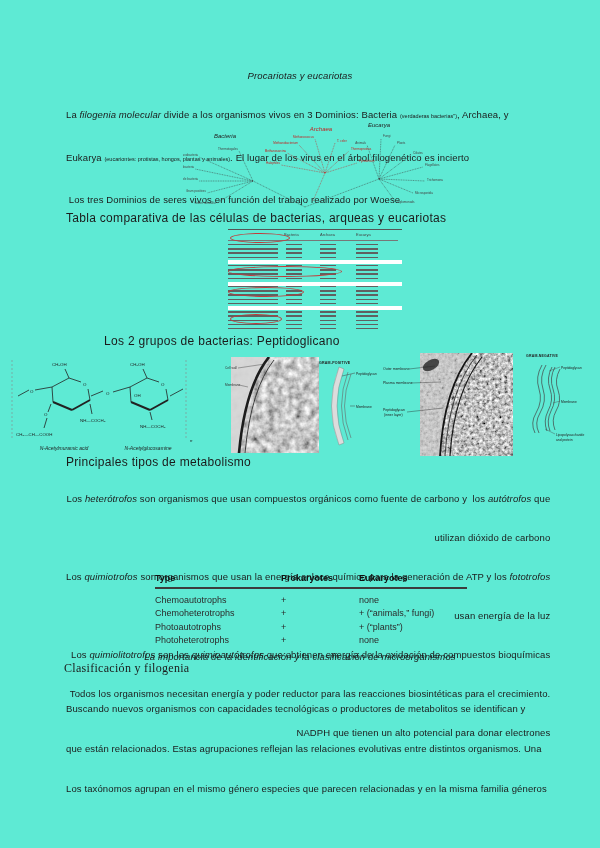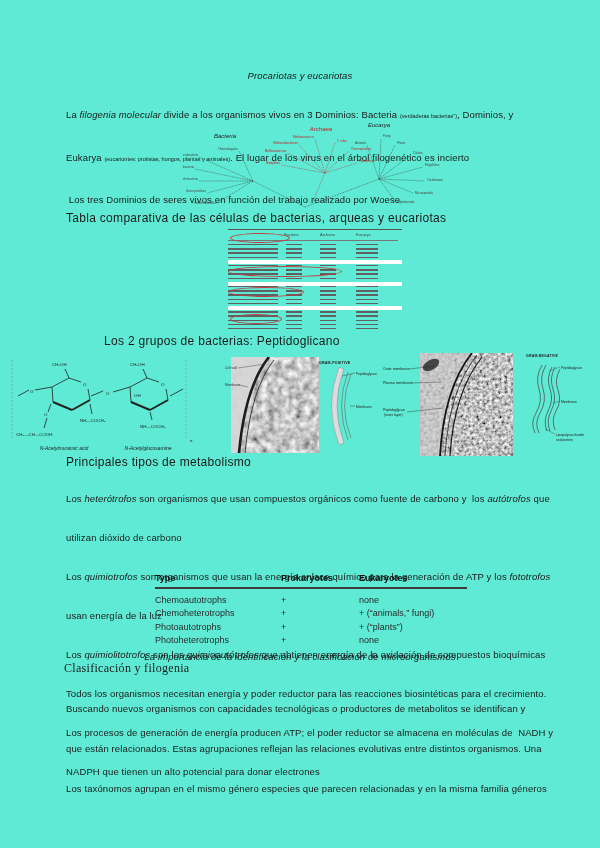--- a/index.html
+++ b/index.html
@@ -50,21 +50,21 @@
           <feFuncB type="linear" slope="1.9" intercept="-0.42"></feFuncB>
           <feFuncA type="linear" slope="0" intercept="1"></feFuncA>
         </feComponentTransfer>
       </filter>
     </defs>
   </svg>
 
   <div class="t i center" style="top:69px;">Procariotas y eucariotas</div>
 
   <div class="t" style="left:66px;top:81px;">
-    <div><span>La </span><span class="i">filogenia molecular</span><span> divide a los organismos vivos en 3 Dominios: Bacteria </span><span class="sm">(verdaderas bacterias")</span><span>, Dominios, y</span></div>
+    <div><span>La </span><span class="i">filogenia molecular</span><span> divide a los organismos vivos en 3 Dominios: Bacteria </span><span class="sm">(verdaderas bacterias")</span><span>, Archaea, y</span></div>
     <div><span>Eukarya </span><span class="sm">(eucariontes: protistas, hongos, plantas y animales)</span><span>. El lugar de los virus en el árbol filogenético es incierto</span></div>
     <div><span> Los tres Dominios de seres vivos en función del trabajo realizado por Woese</span></div>
   </div>
 
   <svg style="left:183px;top:121px;" width="260" height="94" viewBox="0 0 260 94">
     <g stroke="#3a3a3a" stroke-width="0.5" stroke-dasharray="1 .7" fill="none">
       <path d="M122,86 L70,60"></path>
         <path d="M122,86 L196,58"></path>
       <path d="M70,60 L16,36"></path>
         <path d="M70,60 L12,48"></path>
@@ -261,28 +261,27 @@
     </g>
     <g font-size="3.3" fill="#222">
       <text x="49" y="17.5">Peptidoglycan</text>
       <text x="49" y="51.5">Membrane</text>
       <text x="44" y="84.5">Lipopolysaccharide</text>
       <text x="44" y="89.5">and protein</text>
     </g>
   </svg>
 
   <div class="t h" style="left:66px;top:456px;">Principales tipos de metabolismo</div>
-  <div class="t" style="left:66px;top:466px;line-height:13px;">
+  <div class="t" style="left:66px;top:466px;line-height:13px;text-align:right;">
     <div><span>Los </span><span class="i">heterótrofos</span><span> son organismos que usan compuestos orgánicos como fuente de carbono y  los </span><span class="i">autótrofos</span><span> que</span></div>
     <div><span>utilizan dióxido de carbono</span></div>
     <div><span>Los </span><span class="i">quimiotrofos</span><span> son organismos que usan la energía enlace químico para la generación de ATP y los </span><span class="i">fototrofos</span></div>
     <div><span>usan energía de la luz</span></div>
     <div><span>Los </span><span class="i">quimiolitotrofos</span><span> son los </span><span class="i">quimioautótrofos</span><span> que obtienen energía de la oxidación de compuestos bioquímicas</span></div>
     <div><span>Todos los organismos necesitan energía y poder reductor para las reacciones biosintéticas para el crecimiento.</span></div>
-    <div><span>Los procesos de generación de energía producen ATP; el poder reductor se almacena en moléculas de  NADH y</span></div>
     <div><span>NADPH que tienen un alto potencial para donar electrones</span></div>
   </div>
 
   <div class="mtab">
     <div class="mrow mhead">
       <span>Type</span>
       <span>Prokaryotes</span>
       <span>Eukaryotes</span>
     </div>
     <div class="mrow">

